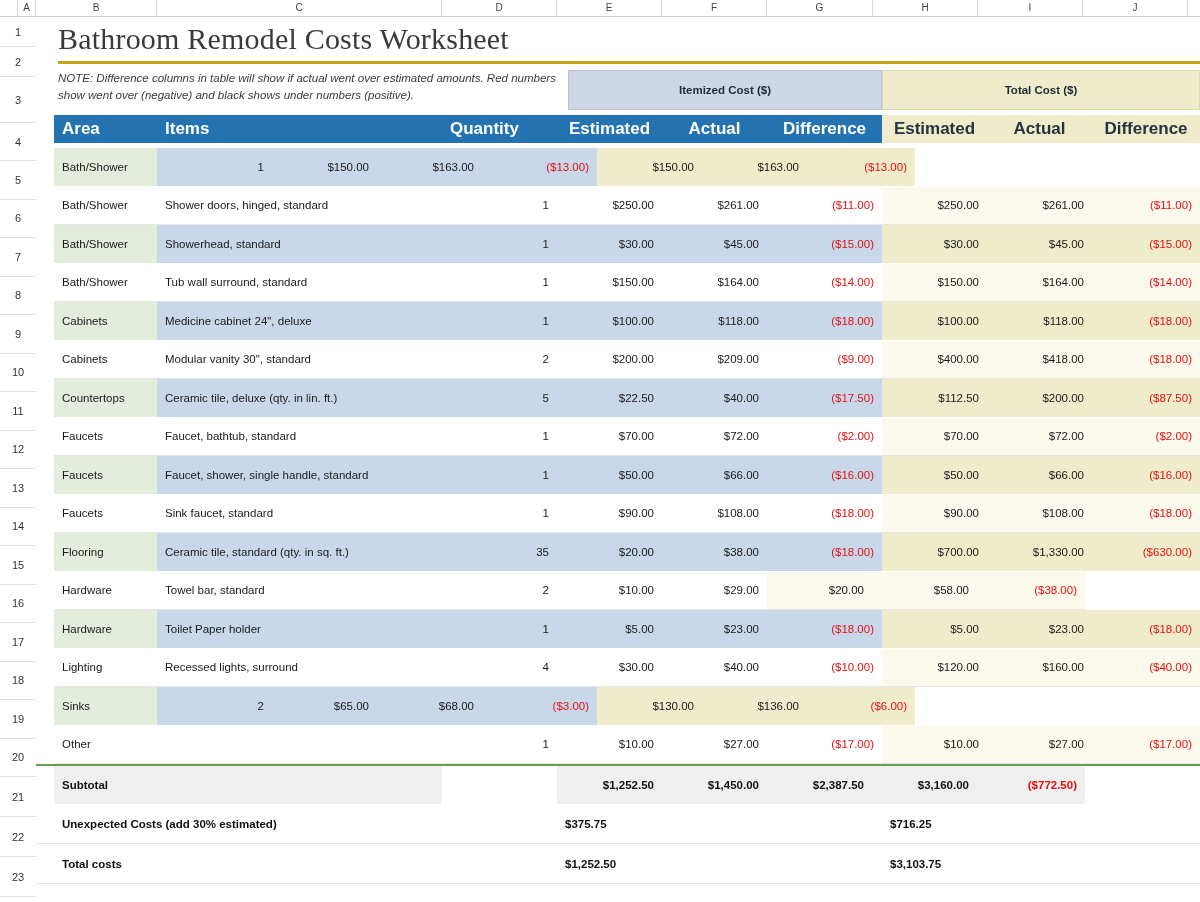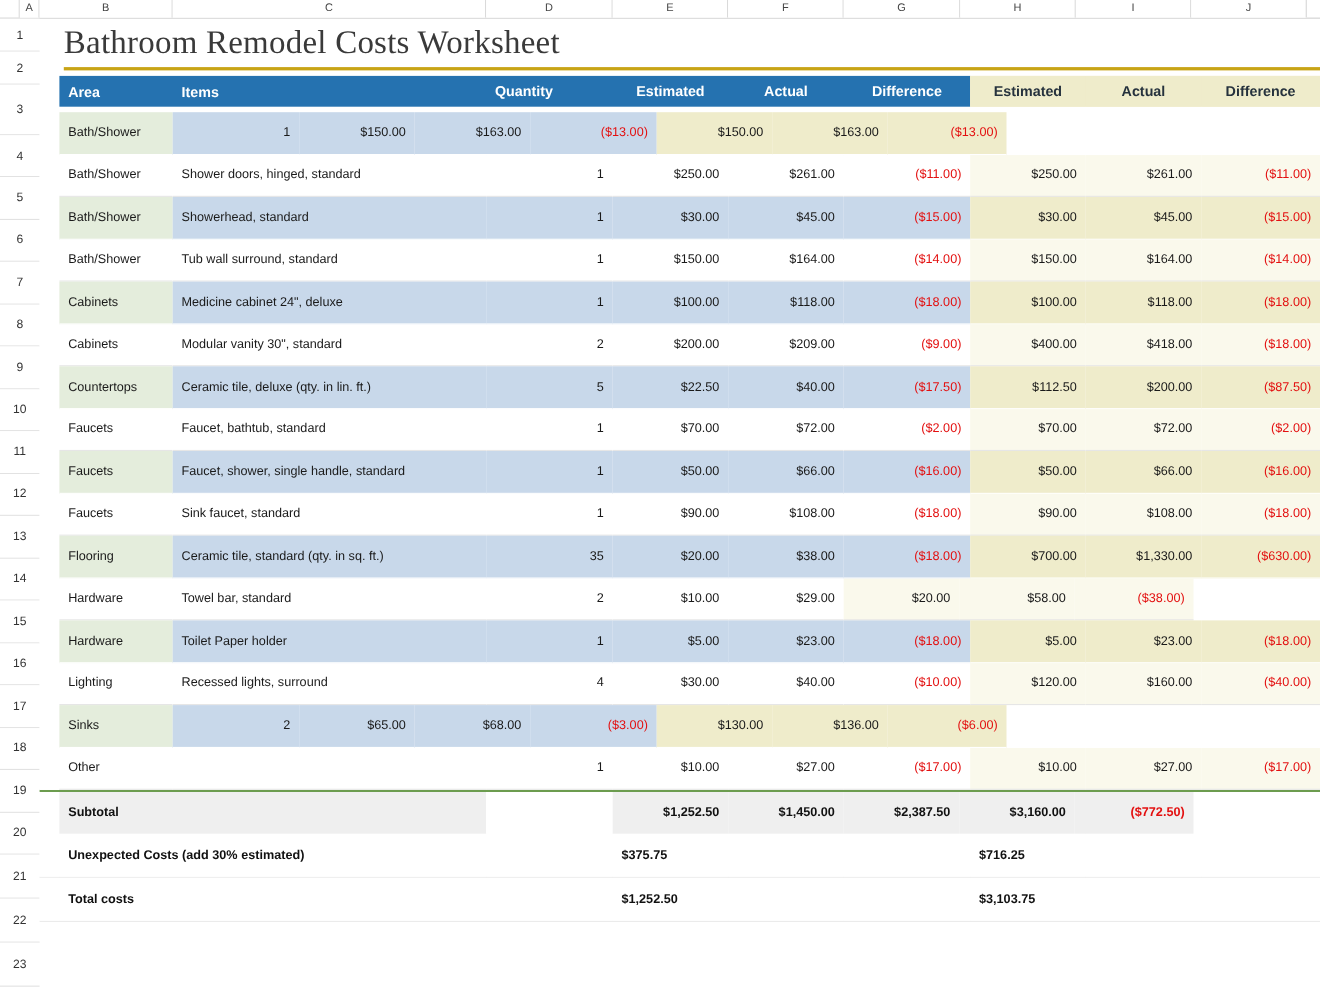--- a/index.html
+++ b/index.html
@@ -99,21 +99,21 @@
     color: #1d2b36;
   }
   .grp-item { background: #cfd7e6; border: 1px solid #b9c4d6; }
   .grp-total { background: #efeccb; border: 1px solid #ded9ae; }
 
   
   .thead {
     display: flex;
     background: #2572b0;
     color: #ffffff;
-    font-size: 13px;
+    font-size: 17px;
     font-weight: bold;
     height: 28px;
     align-items: center;
   }
   .thead .th { flex: 0 0 auto; padding: 0 8px; overflow: hidden; white-space: nowrap; }
   .th.tot { background: #efeccb; color: #26323d; height: 28px; line-height: 28px; text-align: center; padding: 0; }
 
   
   .drow { display: flex; height: 38.5px; font-size: 11.5px; color: #1a1a1a; }
   .cell {
@@ -189,20 +189,25 @@
     <div class="rowhead" style="height:40px">21</div>
     <div class="rowhead" style="height:40px">22</div>
     <div class="rowhead" style="height:40px">23</div>
   </div>
 
   <div class="gridbody">
 
     <div class="title-band">Bathroom Remodel Costs Worksheet</div>
     <div class="title-rule"></div>
 
+    <div style="position:relative; height:46px;">
+      <div class="note-band">NOTE: Difference columns in table will show if actual went over estimated amounts.  Red numbers show went over (negative) and black shows under numbers (positive).</div>
+      <div class="group-bar grp-item" style="left:532px; top:6px; width:314px; height:40px;">Itemized Cost ($)</div>
+      <div class="group-bar grp-total" style="left:846px; top:6px; width:318px; height:40px;">Total Cost ($)</div>
+    </div>
 
     <div style="position:relative; height:38px;">
       <div class="thead" style="position:absolute; left:18px; top:5px; width:828px; height:28px;">
         <div class="th" style="flex-basis:103px">Area</div>
         <div class="th" style="flex-basis:285px">Items</div>
         <div class="th" style="flex-basis:115px; display:block; line-height:28px;">Quantity</div>
         <div class="th" style="flex-basis:105px; text-align:center; display:block; line-height:28px;">Estimated</div>
         <div class="th" style="flex-basis:105px; text-align:center; display:block; line-height:28px;">Actual</div>
         <div class="th" style="flex-basis:115px; text-align:center; display:block; line-height:28px;">Difference</div>
       </div>

